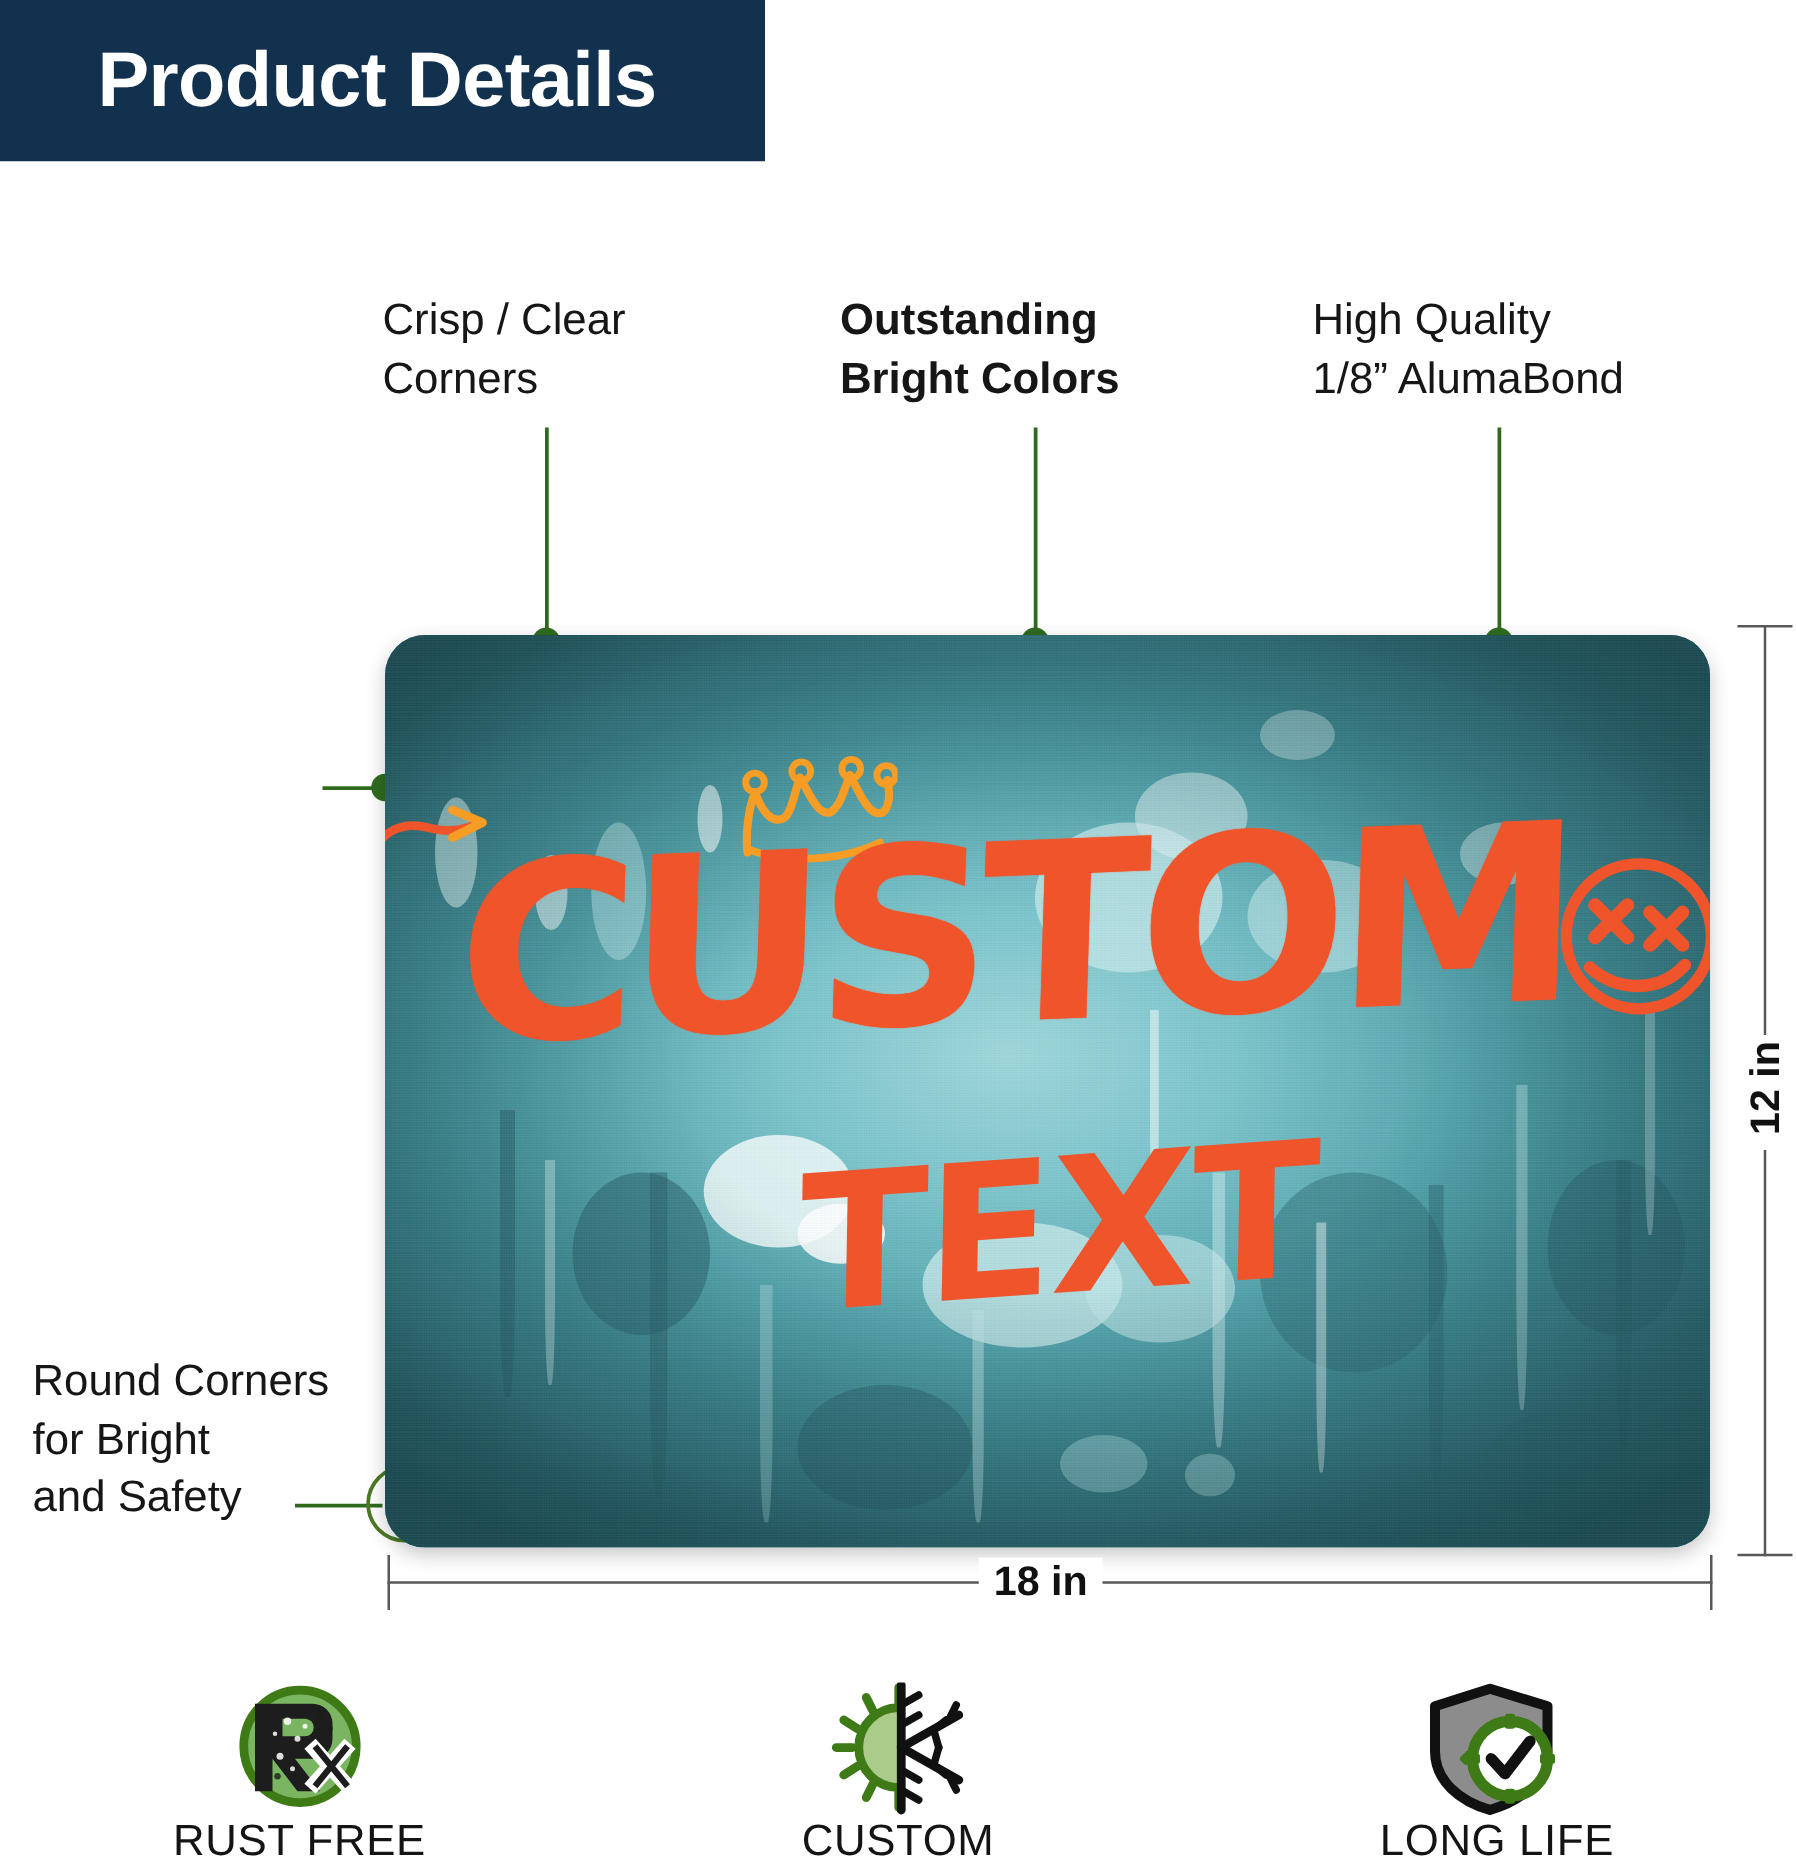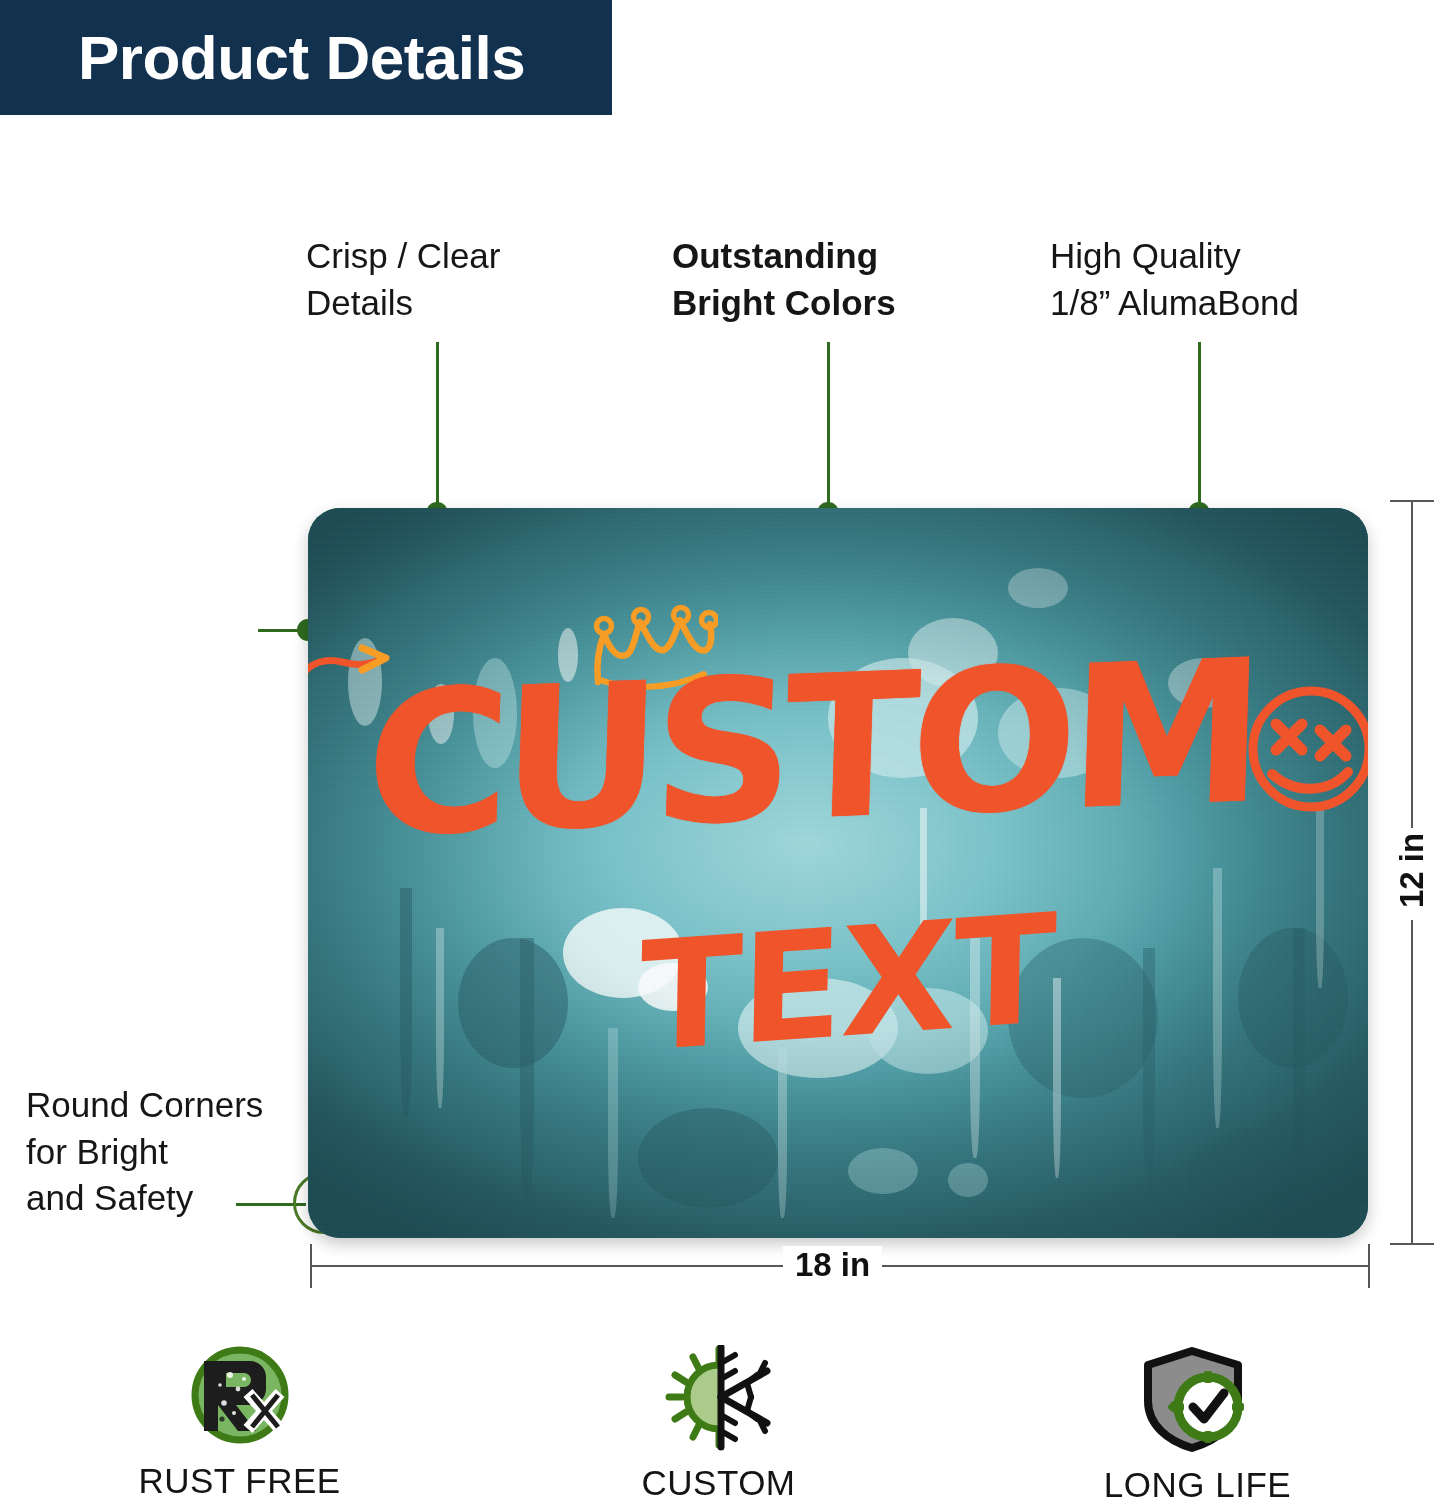--- a/index.html
+++ b/index.html
@@ -7,21 +7,21 @@
     width: 1437px; height: 1500px;
     background: #ffffff;
     font-family: "Liberation Sans", sans-serif;
     overflow: hidden;
   }
   #page { position: relative; width: 1437px; height: 1500px; background: #fff; }
 
   
   .header-banner {
     position: absolute; left: 0; top: 0;
-    width: 612px; height: 115px;
+    width: 612px; height: 129px;
     background: #12314f;
     display: flex; align-items: center;
   }
   .header-title {
     color: #ffffff;
     font-size: 62px;
     font-weight: 700;
     letter-spacing: -0.5px;
     padding-left: 78px;
     line-height: 1;
@@ -167,38 +167,38 @@
     width: 1437px; height: 155px;
     display: flex;
   }
   .feature {
     flex: 1;
     display: flex; flex-direction: column;
     align-items: center; justify-content: flex-start;
   }
   .feature-icon { height: 108px; display: flex; align-items: center; justify-content: center; }
   .feature-label {
-    margin-top: 12px;
+    margin-top: 0;
     font-size: 35px;
     color: #141414;
     letter-spacing: 0.5px;
     white-space: nowrap;
   }
 </style>
 </head>
 <body>
 
 <div id="page">
 
   <div class="header-banner">
     <div class="header-title">Product Details</div>
   </div>
 
   <div class="callout c-crisp">Crisp / Clear
-Details</div>
+Corners</div>
   <div class="callout c-bright">Outstanding
 Bright Colors</div>
   <div class="callout c-alumab">High Quality
 1/8” AlumaBond</div>
   <div class="callout c-round">Round Corners
 for Bright
 and Safety</div>
 
   <div class="lead-v" style="left:436px; top:342px; height:172px;"></div>
   <div class="lead-dot" style="left:426px; top:502px;"></div>

